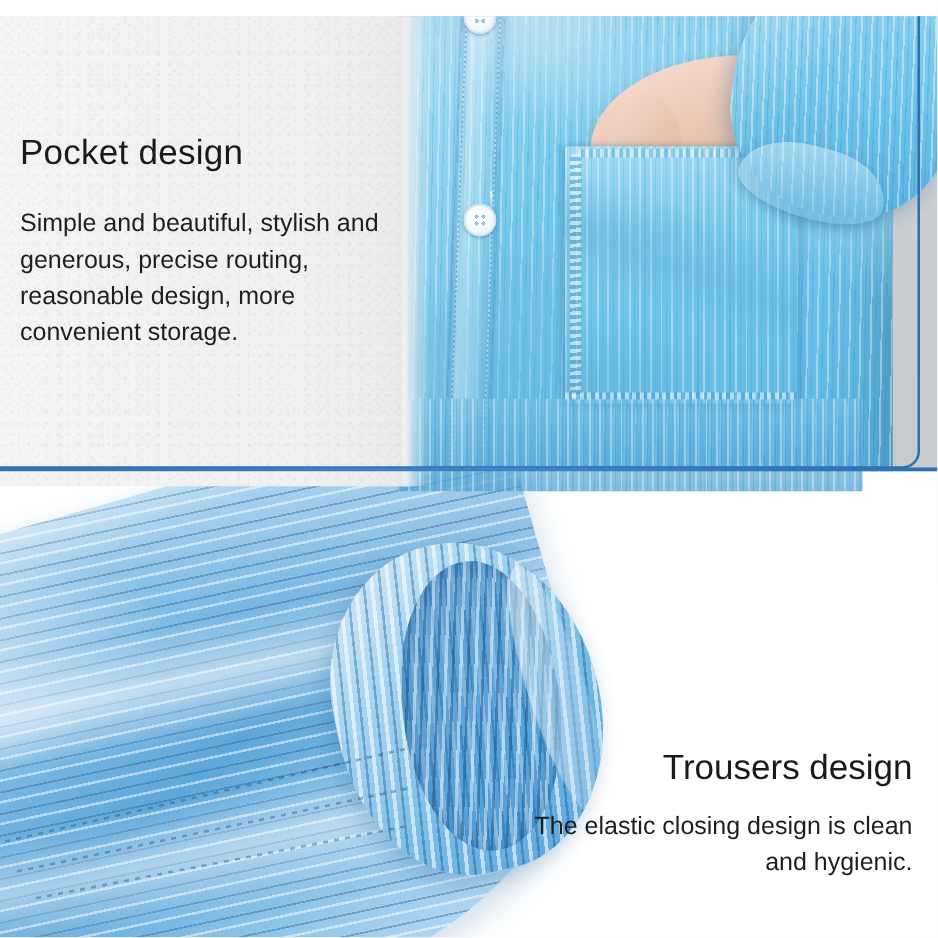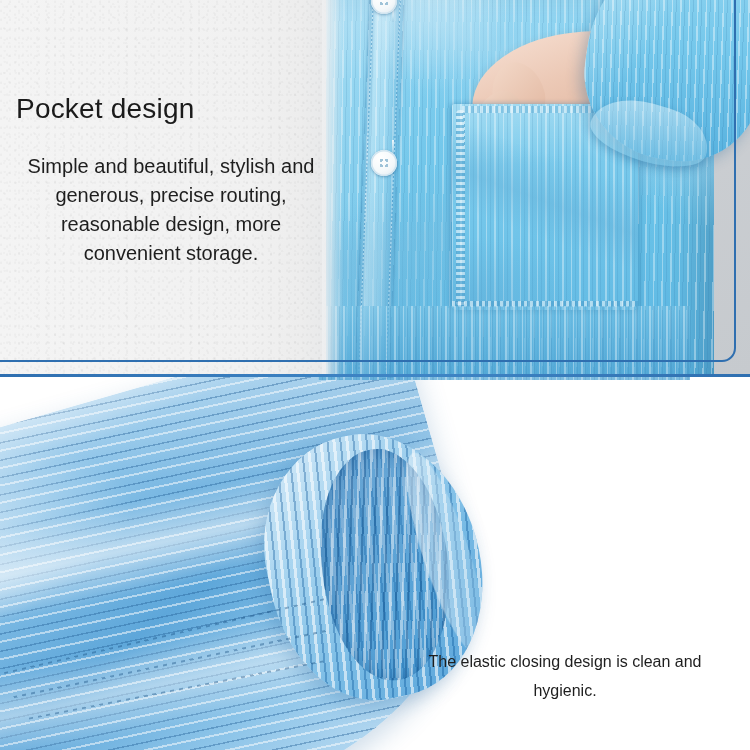--- a/index.html
+++ b/index.html
@@ -14,26 +14,25 @@
     height: 750px;
     overflow: hidden;
     background: #ffffff;
     font-family: "Liberation Sans", "DejaVu Sans", sans-serif;
     -webkit-font-smoothing: antialiased;
   }
 
   
   .panel-top {
     position: absolute;
-    left: 0; top: 0;
+    left: 0; top: 13px;
     width: 750px;
     height: 456px;
     overflow: hidden;
     background: #eef0f1;
-    text-align: center;
   }
   
   .panel-top-frame {
     position: absolute;
     left: -14px; top: -14px;
     width: 750px;
     height: 376px;
     border: 2px solid #2f6fb0;
     border-radius: 14px;
     box-sizing: border-box;
@@ -471,22 +470,22 @@
     font-size: 28px;
     font-weight: 400;
     color: #1a1a1a;
     white-space: nowrap;
     z-index: 20;
   }
   .body-bottom {
     position: absolute;
     right: 20px; top: 270px;
     width: 330px;
-    text-align: center;
-    font-size: 16px;
+    text-align: right;
+    font-size: 20px;
     line-height: 29px;
     color: #1e1e1e;
     z-index: 20;
   }
 </style>
 </head>
 <body>
 
 <div id="page">
 
@@ -550,16 +549,17 @@
       <div class="cuff-band">
         <div class="cuff-band-ruche"></div>
       </div>
       <div class="cuff-edge"></div>
     </div>
 
     <div class="stitch-row s1"></div>
     <div class="stitch-row s2"></div>
     <div class="stitch-row s3"></div>
 
+    <div class="heading-bottom">Trousers design</div>
     <div class="body-bottom">The elastic closing design is clean and hygienic.</div>
   </div>
 
 </div>
 
 </body></html>

